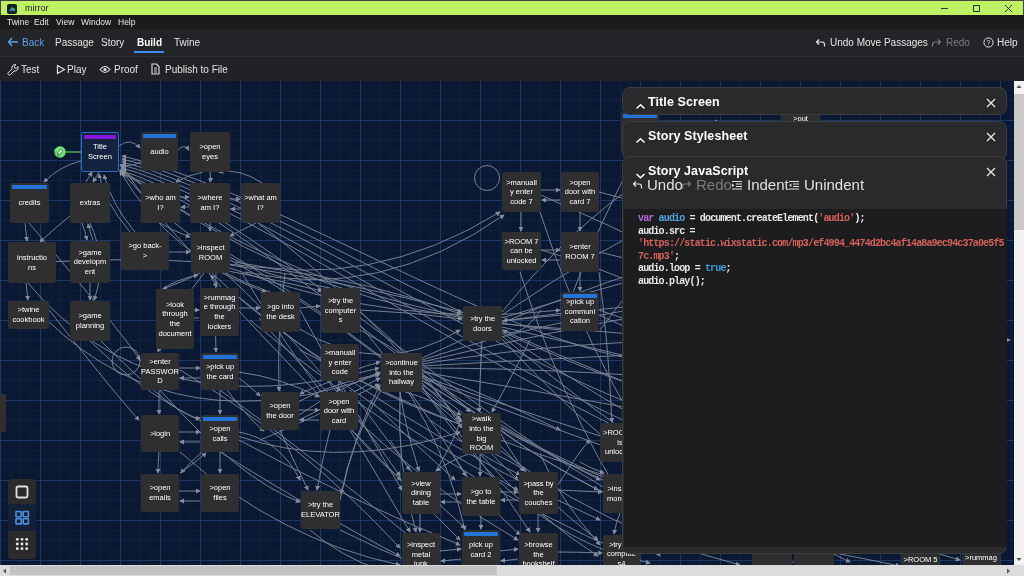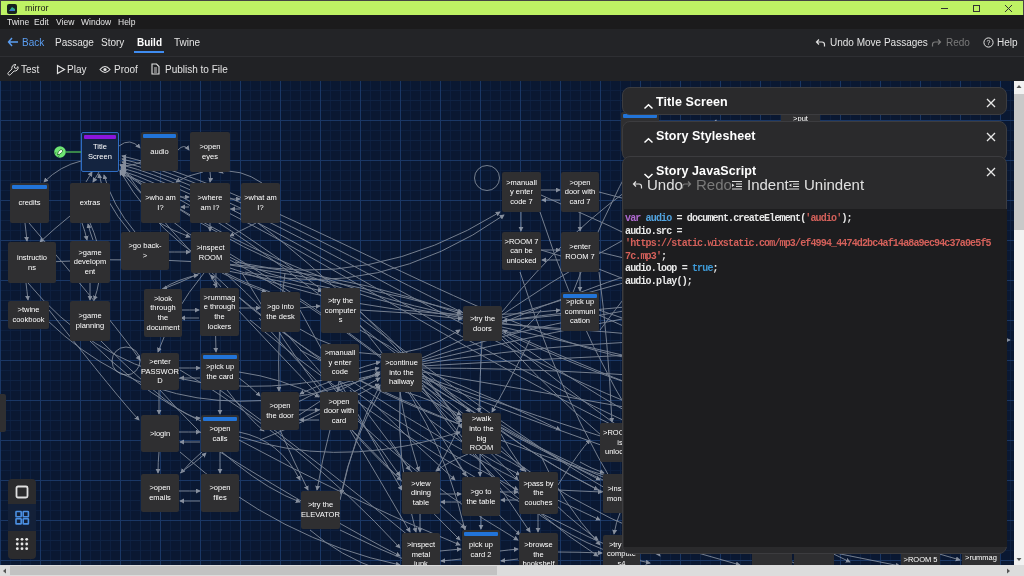--- a/index.html
+++ b/index.html
@@ -21,27 +21,27 @@
 .chrome{position:absolute;left:0;width:1024px;z-index:10}
 #tbar{top:0;height:21px;background:#bef264;border-top:1px solid #444;border-left:1px solid #444;border-right:1px solid #444}
 #tbar span{position:absolute;left:24px;top:2px;font-size:9px;color:#1a1a1a}
 #menubar{top:15px;height:14px;background:#1b1b1c;color:#e4e4e4;font-size:8.5px}
 #menubar i{font-style:normal;position:absolute;top:2px}
 #toolbar1{top:29px;height:27px;background:#232427;color:#e4e4e4;font-size:10px}
 #toolbar1 i,#toolbar2 i{font-style:normal;position:absolute;top:8px}
 #toolbar2{top:56px;height:25px;background:#212225;border-top:1px solid #2e2f33;color:#e2e2e2;font-size:10px}
 #toolbar2 i{top:7px}
 .dlg{position:absolute;left:622px;width:385px;background:#2a2a2c;border:1px solid #3c3c3f;border-radius:8px;z-index:12;color:#fff}
-.dhead{position:absolute;left:12px;top:0;right:0;height:28px}
+.dhead{position:absolute;left:4px;top:0;right:0;height:28px}
 .dtitle{position:absolute;left:21px;top:7px;font-size:12.5px;font-weight:bold;letter-spacing:.1px}
 .dx{position:absolute;right:9px;top:7px}
 .chev{position:absolute;left:8px;top:9px}
 #code{position:absolute;left:1px;top:52px;width:383px;bottom:6px;background:#1d1d1f;
 font-family:"Liberation Mono",monospace;font-size:10px;font-weight:bold;line-height:12.6px;letter-spacing:-0.85px;color:#e8e8e8;
-padding:4px 0 0 1px;white-space:pre;overflow:hidden}
+padding:4px 0 0 14px;white-space:pre;overflow:hidden}
 .kw{color:#b06ad2}.id{color:#52a4e0}.st{color:#d4605a}.bo{color:#3e9bd8}
 #hbar{position:absolute;left:0;top:565px;width:1024px;height:11px;background:#dcdcdc;z-index:15}
 #vbar{position:absolute;left:1014px;top:81px;width:10px;height:484px;background:#f2f2f2;z-index:15}
 .jtb{position:absolute;top:19px;font-size:15px;color:#e0e0e0}
 
 </style></head><body>
 <div id="stage">
 <div id="map">
 <svg id="net" width="1014" height="565" viewBox="0 0 1014 565">
 <defs>
@@ -307,21 +307,21 @@
       </div>
 <div class="p" style="left:561px;top:232px;width:38px;height:40px">
         <div style="position:relative;width:100%">&gt;enter<br>ROOM 7</div>
       </div>
 <div class="p" style="left:8px;top:301px;width:41px;height:28px">
         <div style="position:relative;width:100%">&gt;twine<br>cookbook</div>
       </div>
 <div class="p" style="left:70px;top:301px;width:40px;height:40px">
         <div style="position:relative;width:100%">&gt;game<br>planning</div>
       </div>
-<div class="p" style="left:144px;top:289px;width:38px;height:48px">
+<div class="p" style="left:156px;top:289px;width:38px;height:60px">
         <div style="position:relative;width:100%">&gt;look<br>through<br>the<br>document</div>
       </div>
 <div class="p" style="left:200px;top:288px;width:39px;height:48px">
         <div style="position:relative;width:100%">&gt;rummag<br>e through<br>the<br>lockers</div>
       </div>
 <div class="p" style="left:261px;top:292px;width:39px;height:40px">
         <div style="position:relative;width:100%">&gt;go into<br>the desk</div>
       </div>
 <div class="p" style="left:321px;top:288px;width:39px;height:45px">
         <div style="position:relative;width:100%">&gt;try the<br>computer<br>s</div>

